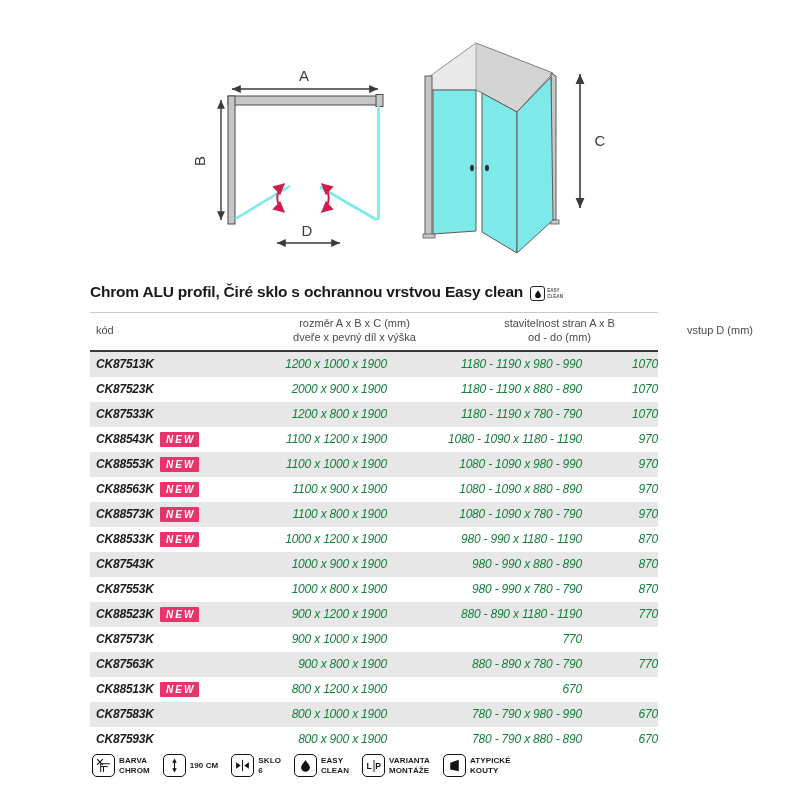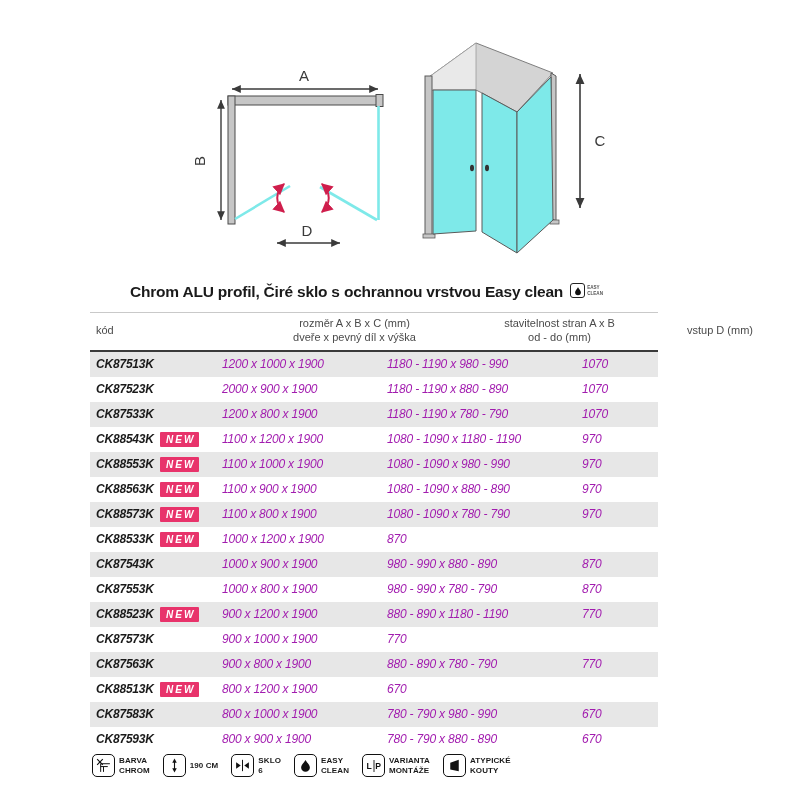--- a/index.html
+++ b/index.html
@@ -6,36 +6,36 @@
   html,body { background:#ffffff; }
   body { font-family:"Liberation Sans", sans-serif; color:#1a1a1a; }
   .page { position:relative; width:800px; height:800px; background:#fff; overflow:hidden; }
 
   
   .svg-topview { position:absolute; left:180px; top:40px; }
   .svg-persp  { position:absolute; left:410px; top:30px; }
   .dim-label { font-family:"Liberation Sans", sans-serif; font-size:15px; fill:#3a3a3a; }
 
   
-  .title-row { position:absolute; left:90px; top:283px; width:600px; display:flex; align-items:flex-start;margin-left:40px; }
+  .title-row { position:absolute; left:90px; top:283px; width:600px; display:flex; align-items:flex-end; }
   .page-title { font-size:15.5px; font-weight:bold; color:#1a1a1a; letter-spacing:-0.2px; }
   .ec-mini { display:flex; align-items:center; margin-left:7px; }
   .ec-mini-box { width:15px; height:15px; border:1.3px solid #222; border-radius:3px; display:flex; align-items:center; justify-content:center; }
   .ec-mini-text { margin-left:2px; font-size:4.6px; font-weight:bold; color:#555; line-height:1.2; }
 
   
   .spec-table { position:absolute; left:90px; top:312px; width:568px; border-top:1px solid #c9c9c9; }
   .thead { display:grid; grid-template-columns:70px 62px 165px 195px 76px; align-items:center;
            border-bottom:2px solid #3a3a3a; padding:4px 0 5px 0; font-size:11px; color:#4a4a4a; line-height:1.25;gap:25px; }
   .thead .h-left { padding-left:6px; text-align:left; }
   .thead .h-center { text-align:center; }
   .tbody .trow { display:grid; grid-template-columns:70px 62px 165px 195px 76px; align-items:center; height:25px; font-size:12px;font-style:italic; }
   .tbody .trow:nth-child(odd) { background:#e7e7e7; }
   .cell.code { padding-left:6px; font-weight:bold; color:#1a1a1a; letter-spacing:-0.2px; }
-  .cell.center { text-align:left; color:#a21caf; letter-spacing:-0.2px; }
+  .cell.center { text-align:right; color:#15803d; letter-spacing:-0.2px; }
   .badge-cell { display:flex; justify-content:flex-start; }
   .new-badge { background:#e8336b; color:#fff; font-size:10px; font-weight:bold; letter-spacing:2px; padding:2px 4px 2px 6px; border-radius:1px; }
 
   
   .legend { position:absolute; left:92px; top:754px; display:flex; align-items:center; gap:13px; }
   .legend-item { display:flex; align-items:center; }
   .legend-icon-box { width:23px; height:23px; border:1.6px solid #111; border-radius:5px; display:flex; align-items:center; justify-content:center; flex:0 0 auto; }
   .legend-label { margin-left:4px; font-size:8px; font-weight:bold; color:#1a1a1a; line-height:1.2; letter-spacing:0.1px; }
 </style>
 </head>
@@ -187,20 +187,21 @@
       <div class="cell center">1100 x 800 x 1900</div>
       <div class="cell center">1080 - 1090 x 780 - 790</div>
       <div class="cell center">970</div>
     </div>
         <div class="trow">
       <div class="cell code">CK88533K</div>
       <div class="cell badge-cell">
         <span class="new-badge">NEW</span>
       </div>
       <div class="cell center">1000 x 1200 x 1900</div>
+      <div class="cell center">980 - 990 x 1180 - 1190</div>
       <div class="cell center">870</div>
     </div>
         <div class="trow">
       <div class="cell code">CK87543K</div>
       <div class="cell badge-cell">
         
       </div>
       <div class="cell center">1000 x 900 x 1900</div>
       <div class="cell center">980 - 990 x 880 - 890</div>
       <div class="cell center">870</div>

